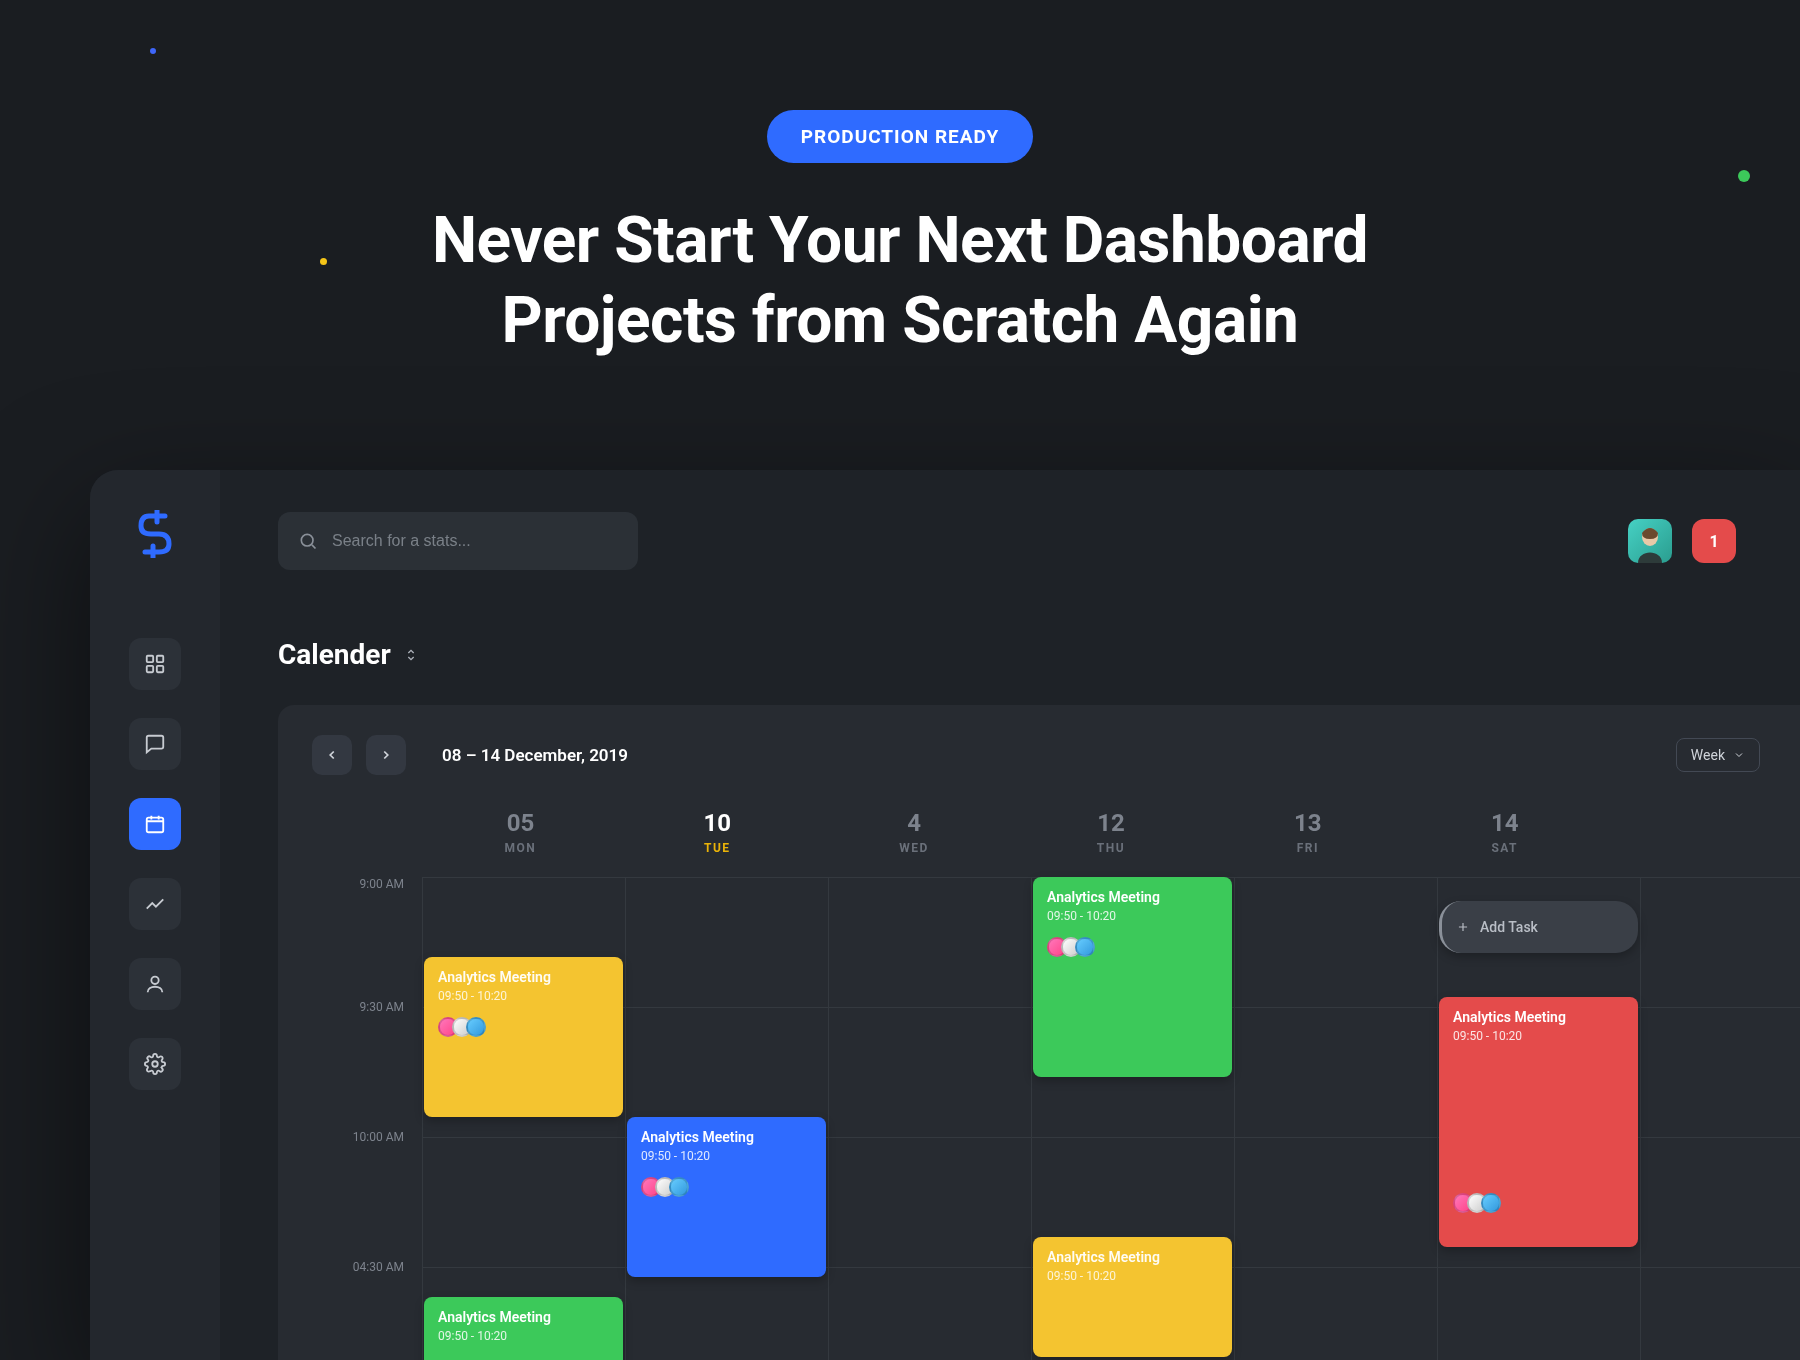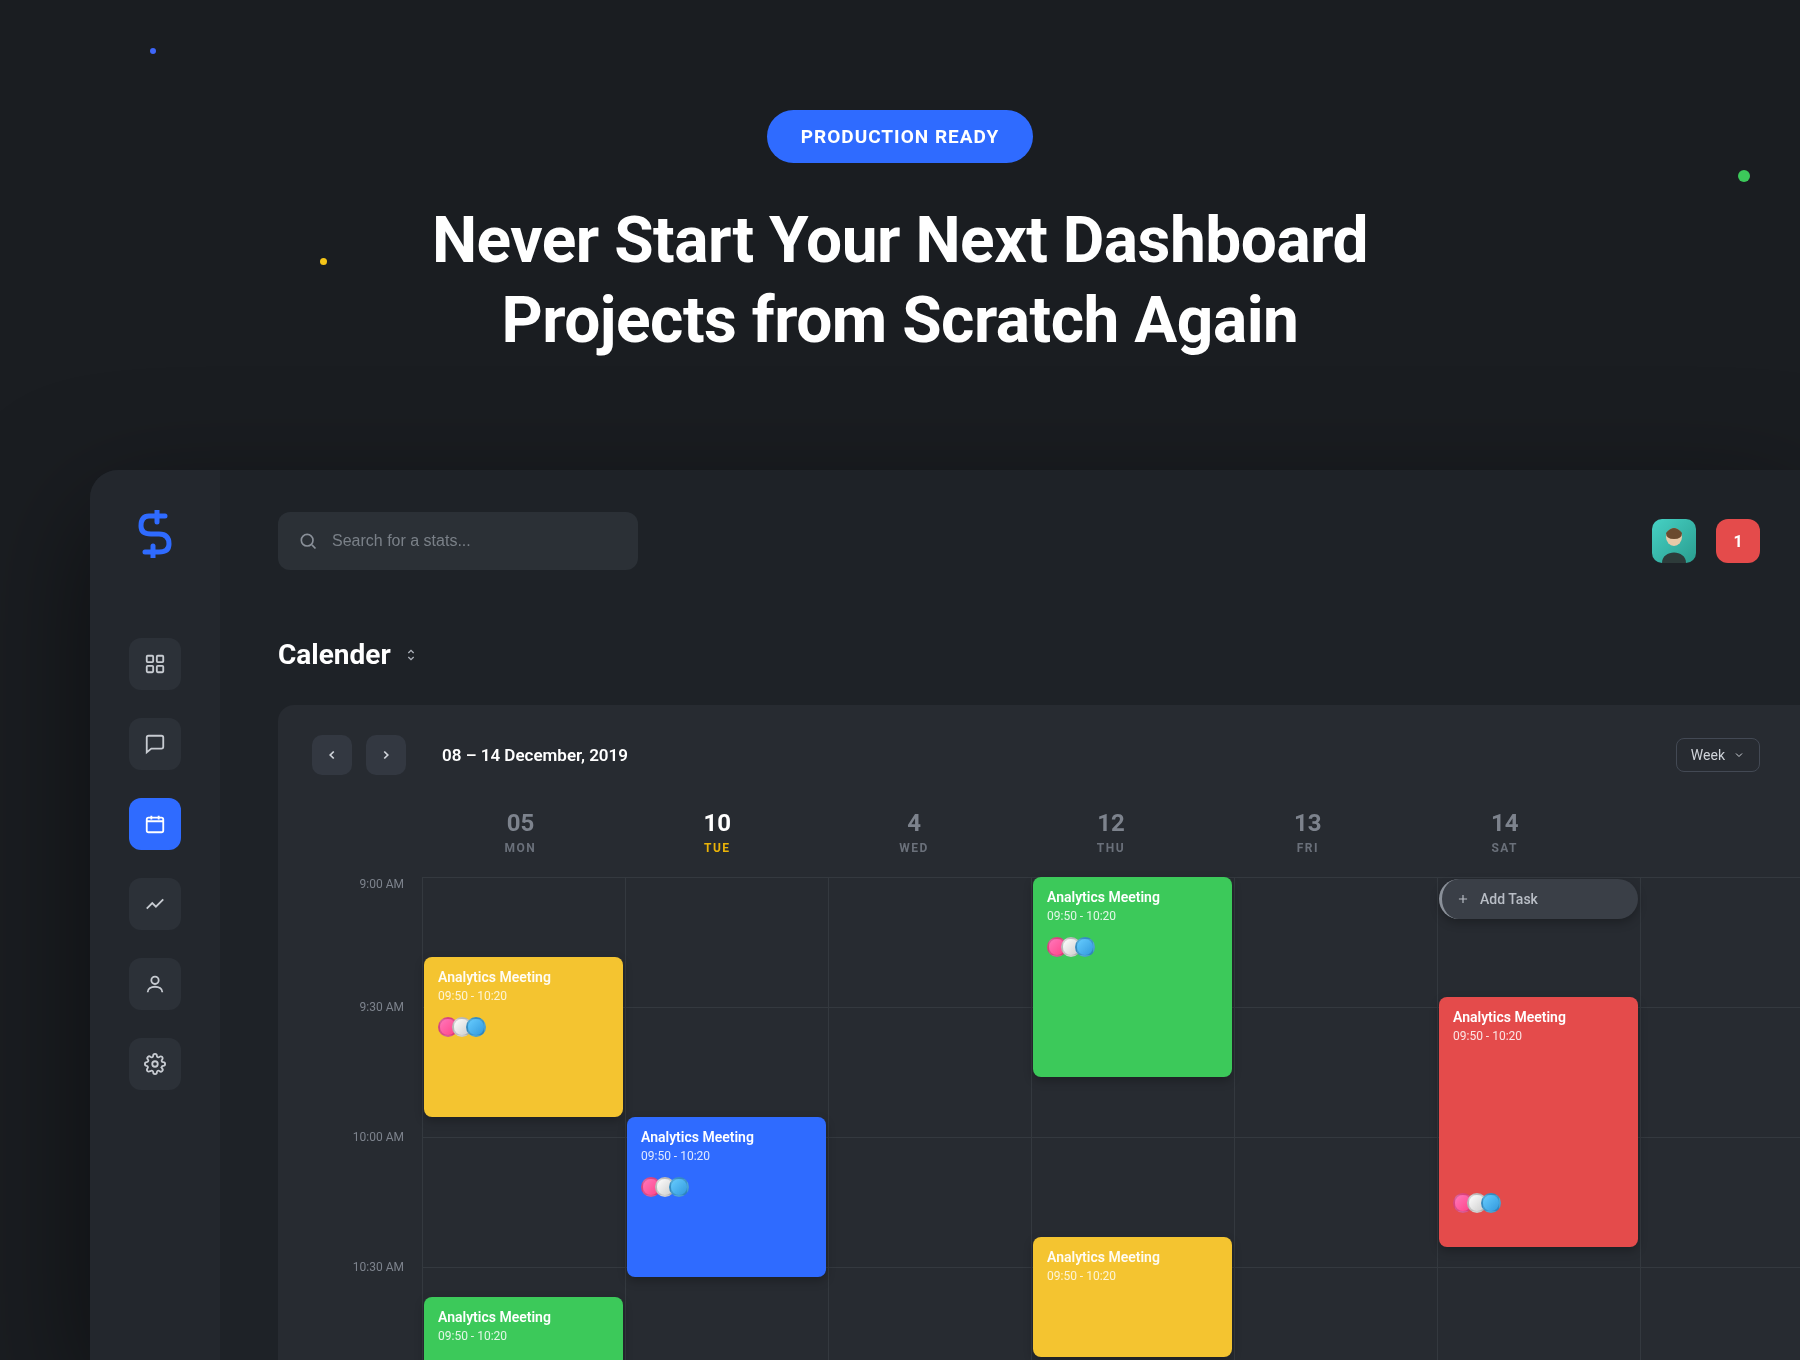--- a/index.html
+++ b/index.html
@@ -81,21 +81,21 @@
     flex: 1;
     padding: 42px 0 0 58px;
     display: flex;
     flex-direction: column;
     min-width: 0;
   }
   .topbar {
     display: flex;
     align-items: center;
     gap: 20px;
-    padding-right: 40px;
+    padding-right: 64px;
   }
   .search {
     display: flex;
     align-items: center;
     background: #2b3036;
     border-radius: 12px;
     padding: 0 20px;
     height: 58px;
     width: 360px;
     color: #8a9099;
@@ -374,21 +374,21 @@
         <div class="grid-body">
 
           <div class="hline" style="top:0"></div>
           <div class="hline" style="top:130px"></div>
           <div class="hline" style="top:260px"></div>
           <div class="hline" style="top:390px"></div>
 
           <div class="tlabel" style="top:7px">9:00 AM</div>
           <div class="tlabel" style="top:130px">9:30 AM</div>
           <div class="tlabel" style="top:260px">10:00 AM</div>
-          <div class="tlabel" style="top:390px">10:30 AM</div>
+          <div class="tlabel" style="top:390px">04:30 AM</div>
 
           <div class="vline" style="left:110px"></div>
           <div class="vline" style="left:313px"></div>
           <div class="vline" style="left:516px"></div>
           <div class="vline" style="left:719px"></div>
           <div class="vline" style="left:922px"></div>
           <div class="vline" style="left:1125px"></div>
           <div class="vline" style="left:1328px"></div>
 
           <div class="event ev-yellow" style="left:112px; width:199px; top:80px; height:160px;">
@@ -424,21 +424,21 @@
                 <span class="ma2"></span>
                 <span class="ma3"></span>
               </div>
           </div>
 
           <div class="event ev-yellow" style="left:721px; width:199px; top:360px; height:120px;">
             <div class="ev-title">Analytics Meeting</div>
             <div class="ev-time">09:50 - 10:20</div>
           </div>
 
-          <div class="event ev-addtask" style="left:1127px; width:199px; top:2px; height:40px;border-radius:22px;">
+          <div class="event ev-addtask" style="left:1127px; width:199px; top:24px; height:52px;border-radius:22px;">
             <svg viewBox="0 0 24 24" fill="none" stroke="currentColor" stroke-width="2">
                 <path d="M12 5v14M5 12h14"></path>
               </svg>
             <span>Add Task</span>
           </div>
 
           <div class="event ev-red" style="left:1127px; width:199px; top:120px; height:250px;">
             <div class="ev-title">Analytics Meeting</div>
             <div class="ev-time">09:50 - 10:20</div>
             <div class="mini-avatars" style="margin-top:150px">

